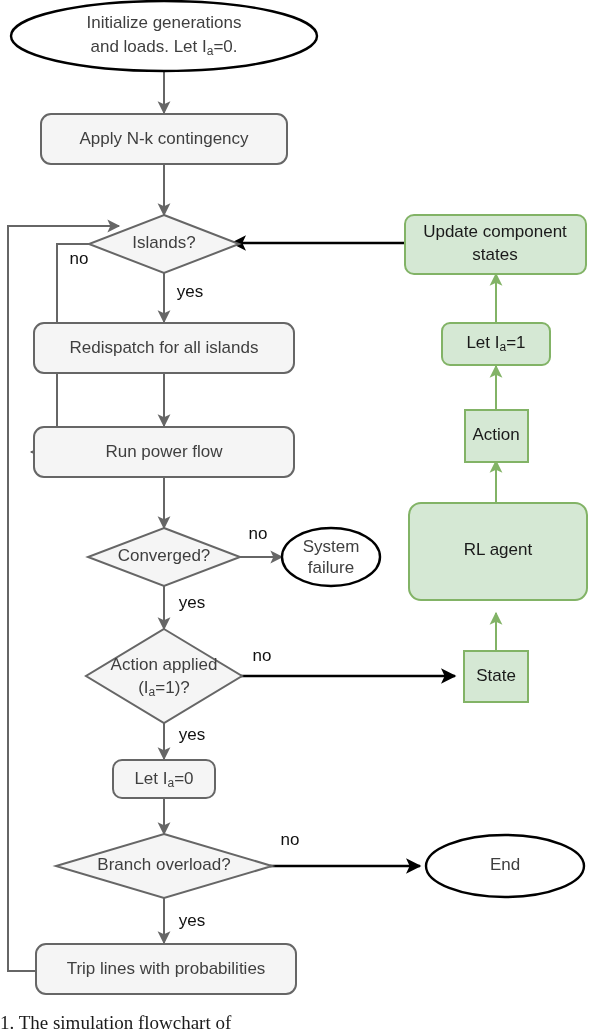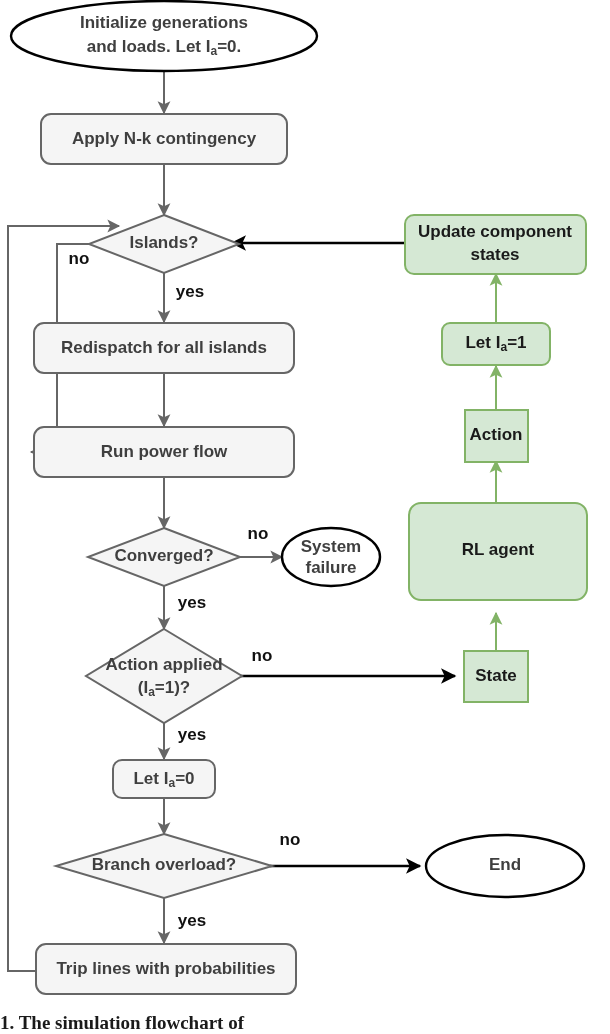--- a/index.html
+++ b/index.html
@@ -7,21 +7,20 @@
     padding: 0;
     background: #ffffff;
   }
   #page {
     position: relative;
     width: 610px;
     height: 1034px;
     background: #ffffff;
     overflow: hidden;
     font-family: "Liberation Sans", sans-serif;
-    font-weight: bold;
   }
   svg#flow {
     display: block;
     width: 610px;
     height: 1034px;
   }
   .node-fill-gray { fill: #f5f5f5; stroke: #666666; stroke-width: 2; }
   .node-fill-white { fill: #ffffff; stroke: #000000; stroke-width: 2.4; }
   .node-fill-green { fill: #d5e8d4; stroke: #82b366; stroke-width: 2; }
   .edge-gray { stroke: #666666; stroke-width: 2; fill: none; }

